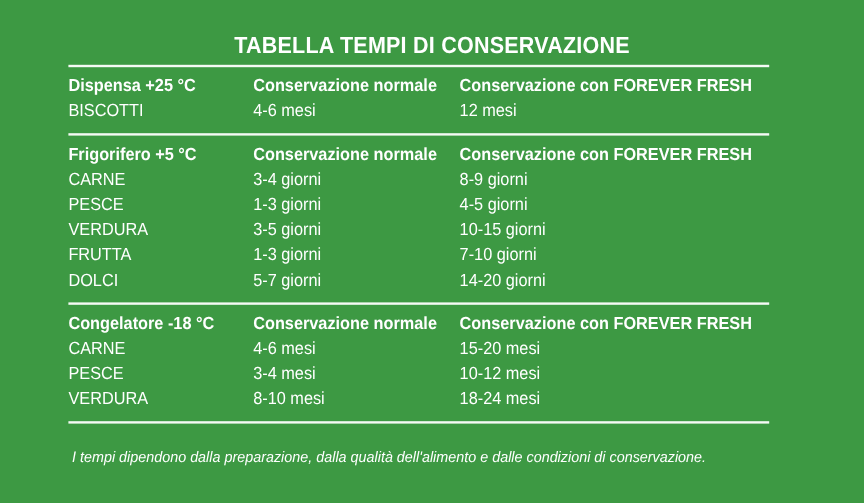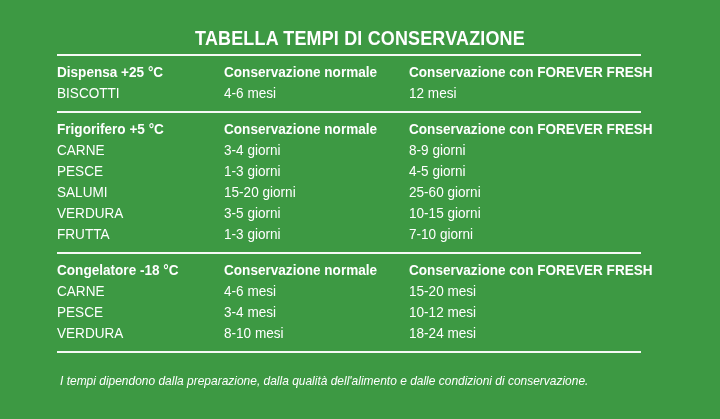--- a/index.html
+++ b/index.html
@@ -52,21 +52,20 @@
   }
   .section {
     padding-top: 6px;
     padding-bottom: 7px;
   }
   .row {
     display: flex;
     height: 21px;
     line-height: 21px;
     white-space: nowrap;
-    gap: 13px;
   }
   .c1 { width: 154px; flex: 0 0 154px; }
   .c2 { width: 172px; flex: 0 0 172px; }
   .c3 { width: 258px; flex: 0 0 258px; }
   .row .cell {
     font-size: 14.6px;
     transform: scaleX(0.93);
     transform-origin: left center;
     overflow: visible;
   }
@@ -127,33 +126,33 @@
         <div class="cell c1">CARNE</div>
         <div class="cell c2">3-4 giorni</div>
         <div class="cell c3">8-9 giorni</div>
       </div>
       <div class="row data">
         <div class="cell c1">PESCE</div>
         <div class="cell c2">1-3 giorni</div>
         <div class="cell c3">4-5 giorni</div>
       </div>
       <div class="row data">
-        <div class="cell c1">SALUMI</div>
-        <div class="cell c2">15-20 giorni</div>
-        <div class="cell c3">25-60 giorni</div>
-      </div>
-      <div class="row data">
         <div class="cell c1">VERDURA</div>
         <div class="cell c2">3-5 giorni</div>
         <div class="cell c3">10-15 giorni</div>
       </div>
       <div class="row data">
         <div class="cell c1">FRUTTA</div>
         <div class="cell c2">1-3 giorni</div>
         <div class="cell c3">7-10 giorni</div>
+      </div>
+      <div class="row data">
+        <div class="cell c1">DOLCI</div>
+        <div class="cell c2">5-7 giorni</div>
+        <div class="cell c3">14-20 giorni</div>
       </div>
     </div>
 
     <div class="divider"></div>
 
     <div class="section">
       <div class="row head">
         <div class="cell c1">Congelatore -18 °C</div>
         <div class="cell c2">Conservazione normale</div>
         <div class="cell c3">Conservazione con FOREVER FRESH</div>

